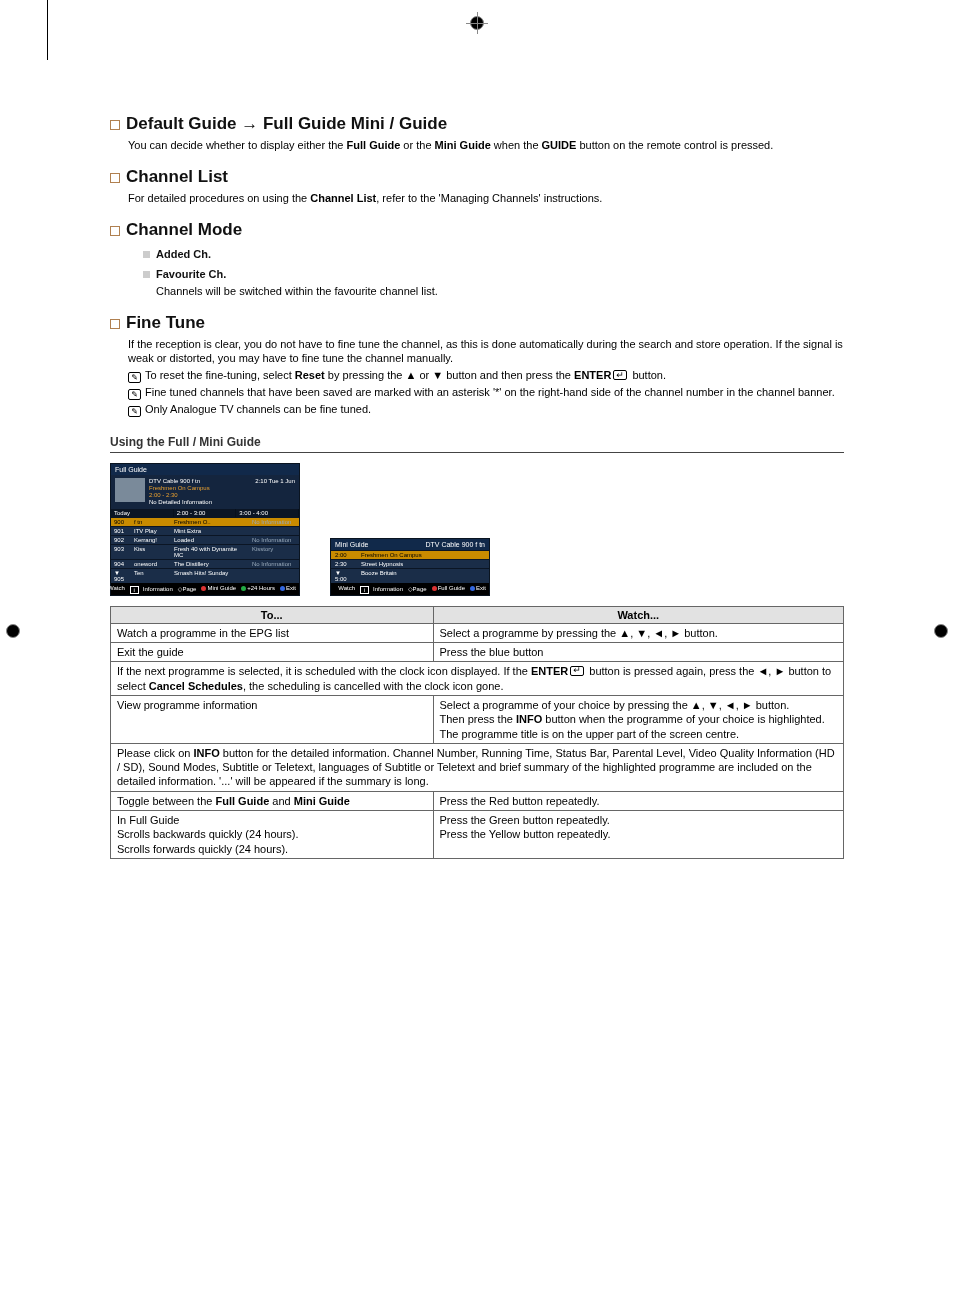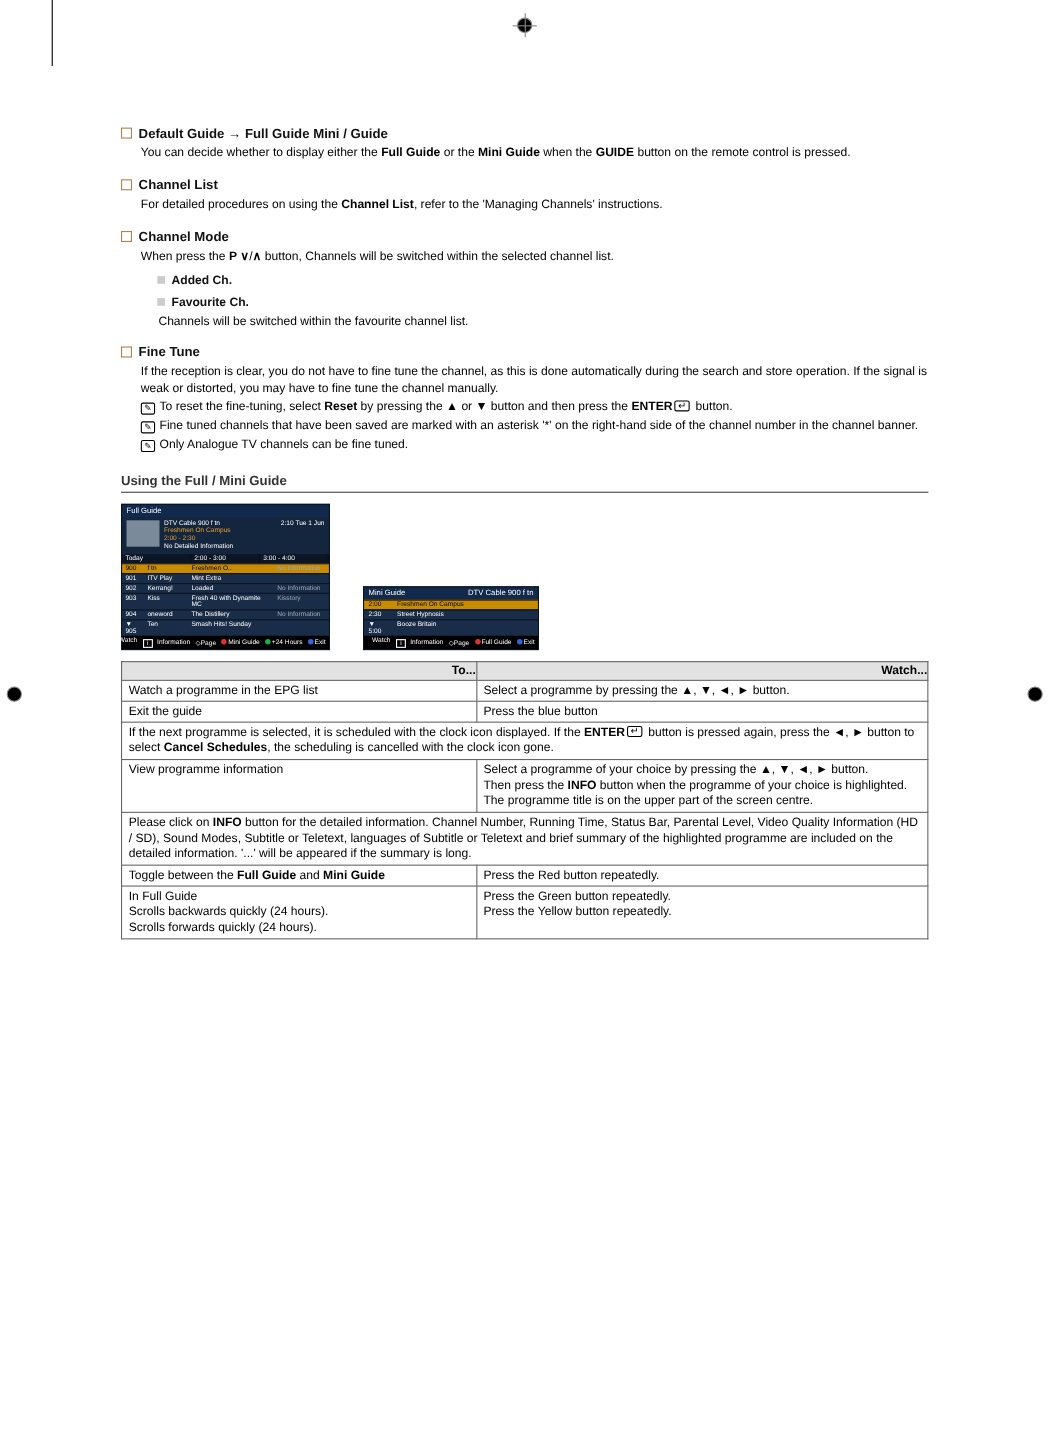--- a/index.html
+++ b/index.html
@@ -70,21 +70,21 @@
     top:1px;
   }
   .sqbul-sm {
     display:inline-block;
     width:7px; height:7px;
     background:#ccc;
     margin-right:6px;
     position:relative;
     top:0px;
   }
-  .h1 { font-weight:bold; font-size:12px; color:#111; margin:14px 0 4px 0; }
+  .h1 { font-weight:bold; font-size:17px; color:#111; margin:14px 0 4px 0; }
   .h2 { font-weight:bold; font-size:11px; color:#111; margin:8px 0 4px 33px; }
   .body { margin:2px 0 2px 18px; line-height:1.35; }
   .iconbox {
     display:inline-block;
     width:13px; height:11px;
     border:1px solid #000;
     font-size:8px;
     line-height:10px;
     text-align:center;
     margin-right:4px;
@@ -157,21 +157,21 @@
   .mg-row div{ padding:1px 4px; font-size:6px;}
   .mg-row .c1{ width:26px; }
   .mg-row .c2{ flex:1; }
   table.guide-table {
     width:100%;
     border-collapse:collapse;
     margin-top:10px;
     font-size:11px;
   }
   table.guide-table th {
-    text-align:right;
+    text-align:center;
     background:#e2e2e2;
     border:1px solid #666;
     padding:2px 0;
     font-weight:bold;
   }
   table.guide-table td {
     border:1px solid #666;
     padding:2px 6px;
     vertical-align:top;
     line-height:1.3;
@@ -198,26 +198,23 @@
 
   <div class="section">
     <div class="h1"><span class="sqbul"></span><span>Channel List</span></div>
     <div class="body">
       <span>For detailed procedures on using the </span><b>Channel List</b><span>, refer to the 'Managing Channels' instructions.</span>
     </div>
   </div>
 
   <div class="section">
     <div class="h1"><span class="sqbul"></span><span>Channel Mode</span></div>
-    <div class="body">
-      <span>When press the </span><b>P</b> <span style="font-weight:bold;">∨</span>/<span style="font-weight:bold;">∧</span><span> button, Channels will be switched within the selected channel list.</span>
-    </div>
     <div class="h2"><span class="sqbul-sm"></span><span>Added Ch.</span></div>
     <div class="h2"><span class="sqbul-sm"></span><span>Favourite Ch.</span></div>
-    <div class="body" style="margin-left:34px;">Channels will be switched within the favourite channel list.</div>
+    <div class="body" style="margin-left:46px;">Channels will be switched within the favourite channel list.</div>
   </div>
 
   <div class="section">
     <div class="h1"><span class="sqbul"></span><span>Fine Tune</span></div>
     <div class="body">If the reception is clear, you do not have to fine tune the channel, as this is done automatically during the search and store operation. If the signal is weak or distorted, you may have to fine tune the channel manually.</div>
     <div class="body"><span class="iconbox rounded">✎</span><span>To reset the fine-tuning, select </span><b>Reset</b><span> by pressing the ▲ or ▼ button and then press the </span><b>ENTER</b><span class="enter-icon"></span><span> button.</span></div>
     <div class="body"><span class="iconbox rounded">✎</span><span>Fine tuned channels that have been saved are marked with an asterisk '*' on the right-hand side of the channel number in the channel banner.</span></div>
     <div class="body"><span class="iconbox rounded">✎</span><span>Only Analogue TV channels can be fine tuned.</span></div>
   </div>
 

